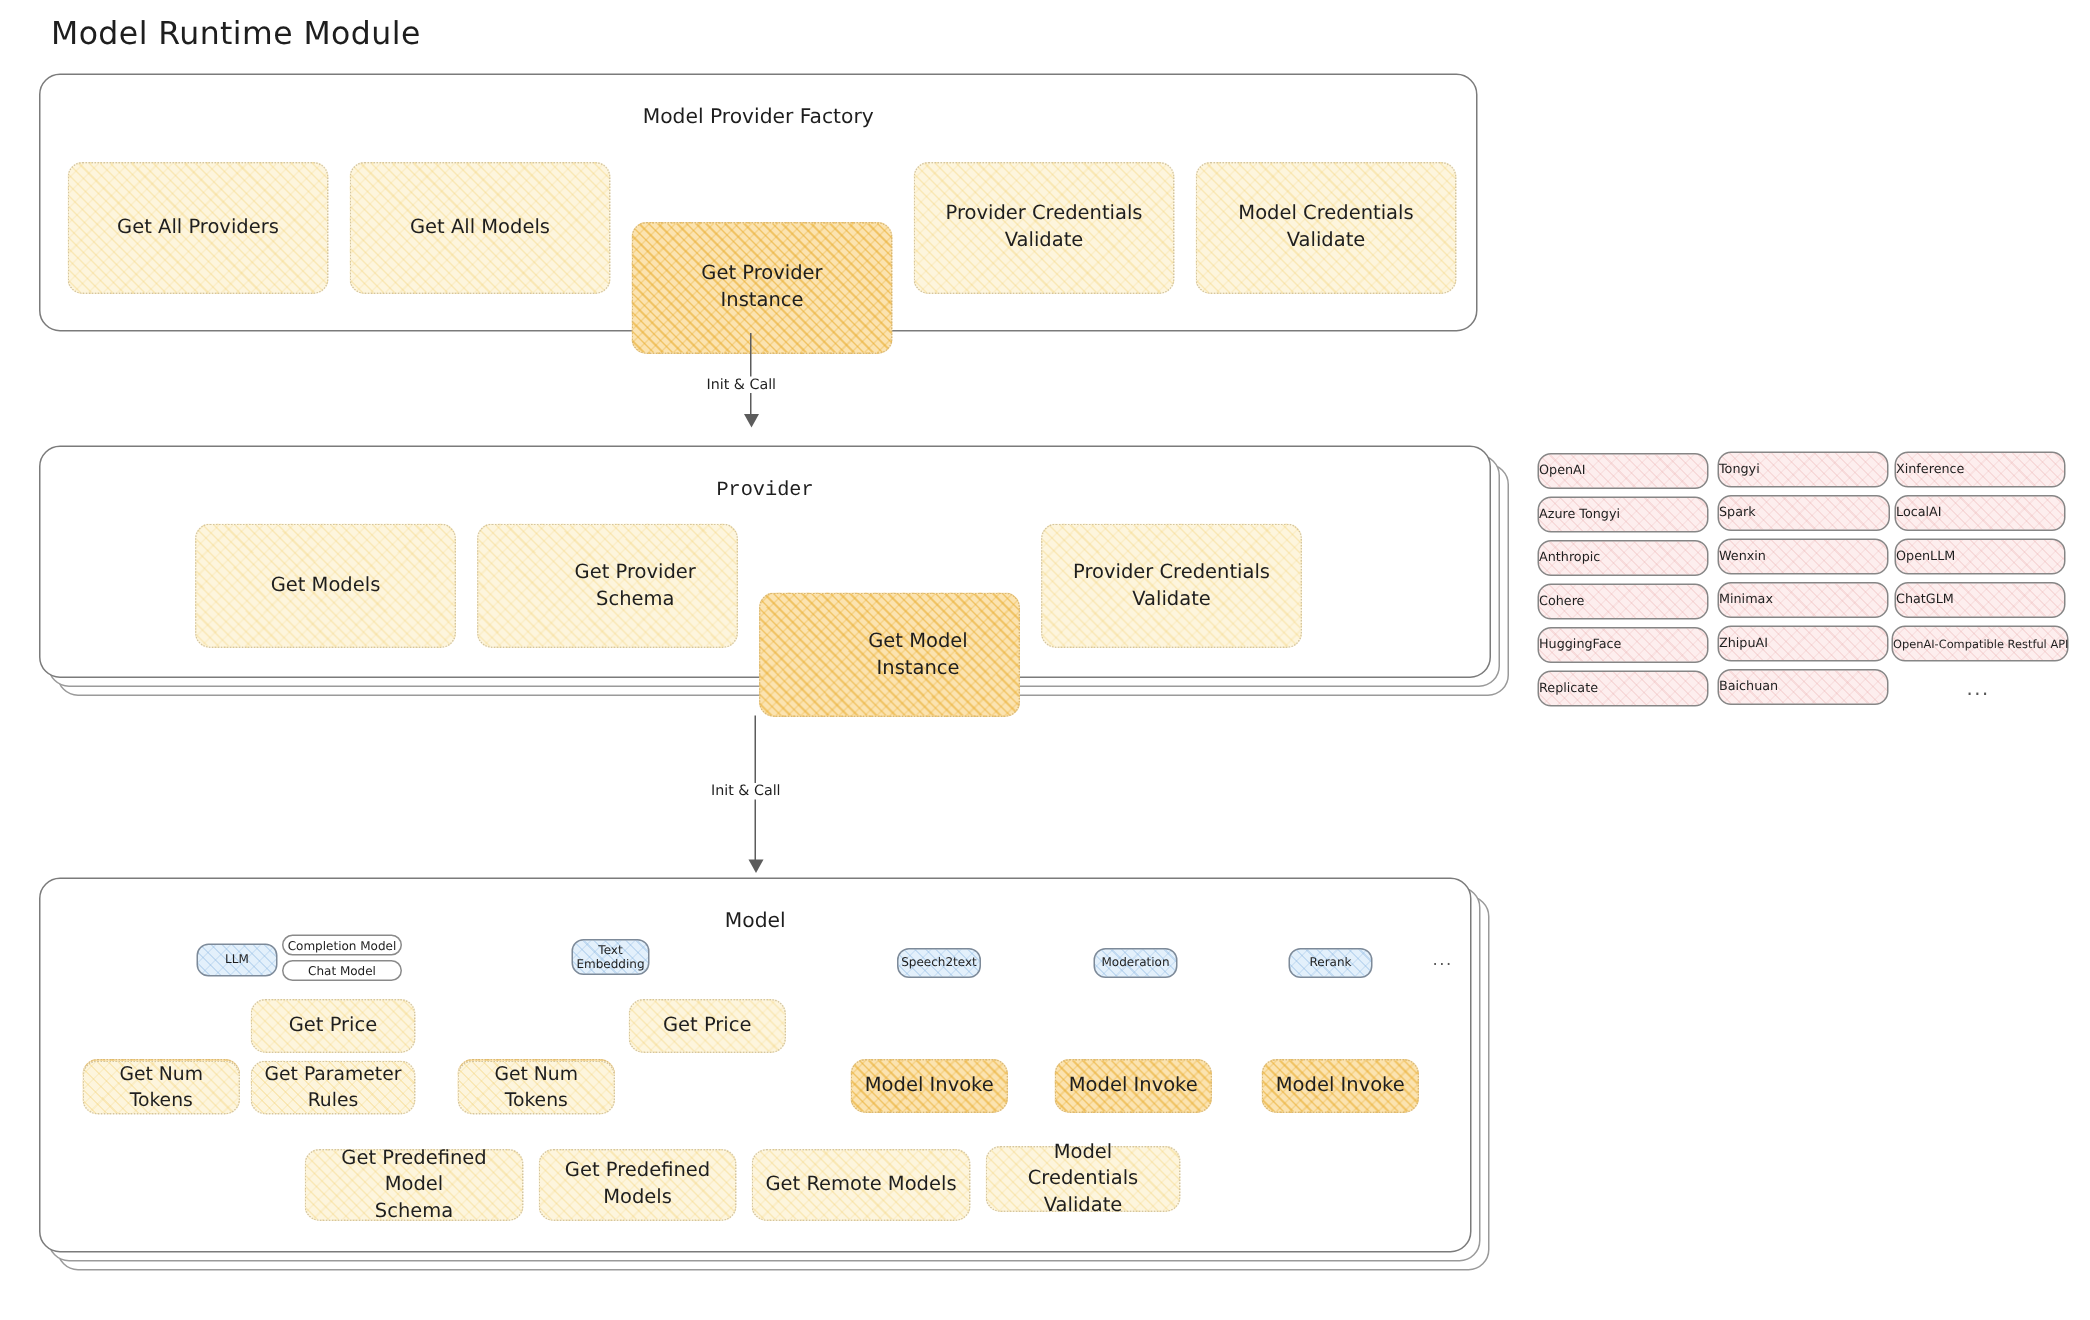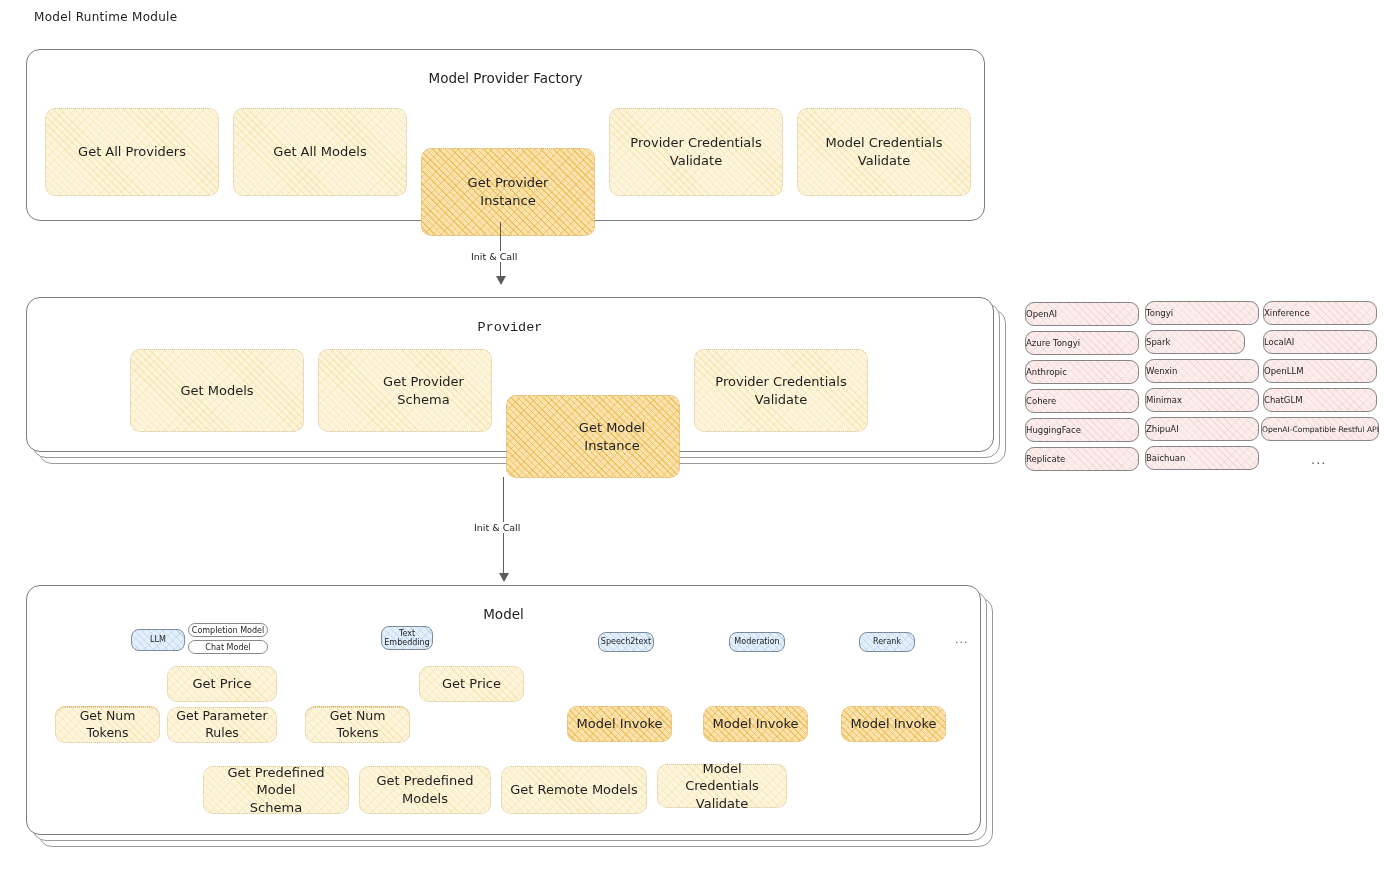--- a/index.html
+++ b/index.html
@@ -13,21 +13,21 @@
     position: relative;
     width: 1393px;
     height: 880px;
     overflow: hidden;
     background: #ffffff;
   }
 
   .page-title {
     position: absolute;
     left: 34px; top: 10px;
-    font-size: 12px;
+    font-size: 21px;
     color: #1e1e1e;
     letter-spacing: .3px;
     white-space: nowrap;
   }
 
   
   .container {
     position: absolute;
     border: 1.3px solid #7b7b7b;
     border-radius: 14px;
@@ -217,21 +217,21 @@
     <div class="chip-pink" style="left:1025px; top:418px; width:114px; height:24px;">
       <span>HuggingFace</span>
     </div>
     <div class="chip-pink" style="left:1025px; top:447px; width:114px; height:24px;">
       <span>Replicate</span>
     </div>
 
     <div class="chip-pink" style="left:1145px; top:301px; width:114px; height:24px;">
       <span>Tongyi</span>
     </div>
-    <div class="chip-pink" style="left:1145px; top:330px; width:100px; height:24px;">
+    <div class="chip-pink" style="left:1145px; top:330px; width:115px; height:24px;">
       <span>Spark</span>
     </div>
     <div class="chip-pink" style="left:1145px; top:359px; width:114px; height:24px;">
       <span>Wenxin</span>
     </div>
     <div class="chip-pink" style="left:1145px; top:388px; width:114px; height:24px;">
       <span>Minimax</span>
     </div>
     <div class="chip-pink" style="left:1145px; top:417px; width:114px; height:24px;">
       <span>ZhipuAI</span>

